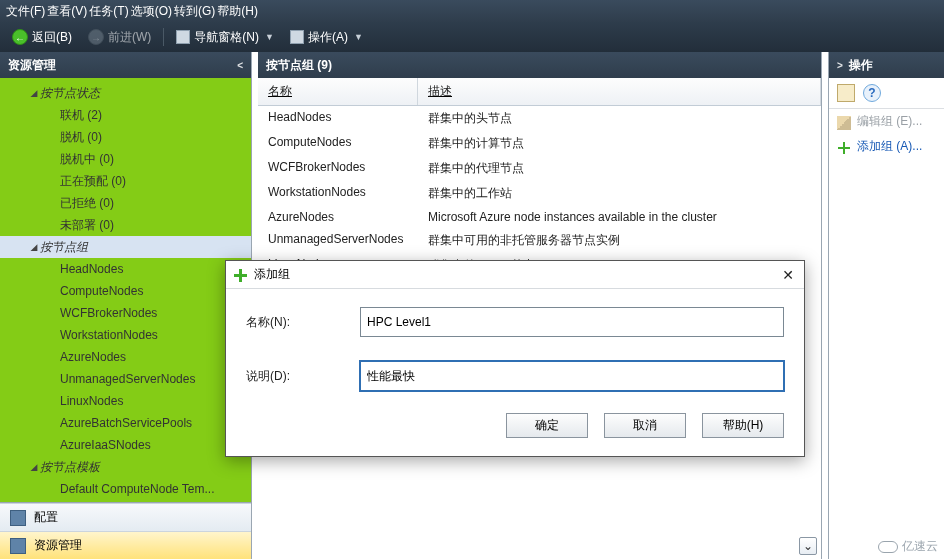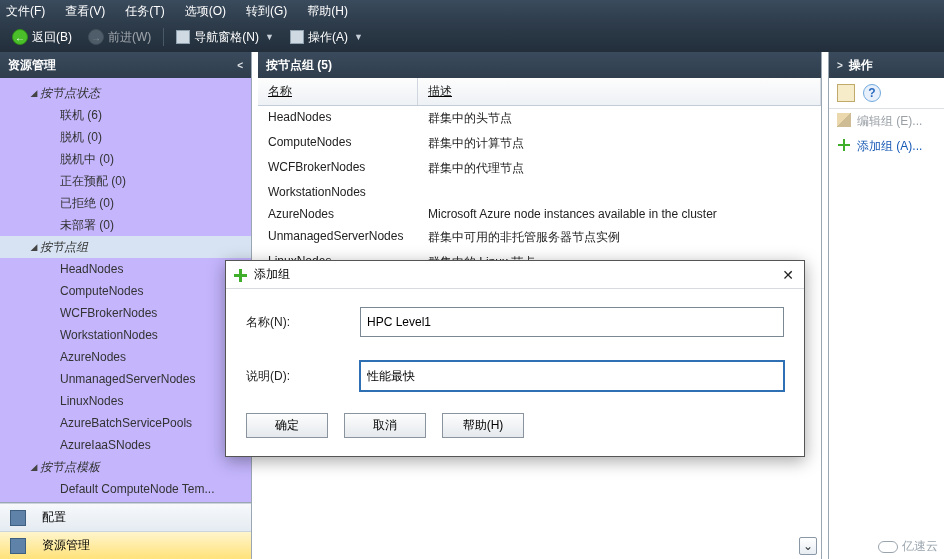--- a/index.html
+++ b/index.html
@@ -1,21 +1,21 @@
 <!DOCTYPE html>
 <html><head>
 <meta charset="utf-8">
 <style>
 * { margin: 0; padding: 0; box-sizing: border-box; font-family: "Microsoft YaHei", "Segoe UI", sans-serif; font-size: 12px; }
 html, body { width: 944px; height: 559px; overflow: hidden; background: #fff; }
 
 .app { display: flex; flex-direction: column; width: 100%; height: 100%; }
 
 
-.menubar { background: linear-gradient(#3a4b5d,#2f3d4c); color: #fff; display: flex; align-items: center; height: 22px; padding: 0 6px; gap: 20px; }
+.menubar { background: linear-gradient(#3a4b5d,#2f3d4c); color: #fff; display: flex; align-items: center; height: 22px; padding: 0 6px; gap: 2px; }
 .menubar span { cursor: default; }
 
 
 .toolbar { background: linear-gradient(#2e3d4c,#222e3a); height: 30px; display: flex; align-items: center; padding: 0 8px; gap: 8px; color: #fff; }
 .toolbar .tbtn { display: inline-flex; align-items: center; gap: 4px; cursor: pointer; padding: 2px 4px; border-radius: 2px; }
 .toolbar .tbtn.disabled { opacity: .55; cursor: default; }
 .toolbar .sep { width: 1px; height: 18px; background: #4a5966; }
 .icon-circle { width: 16px; height: 16px; border-radius: 50%; display: inline-flex; align-items: center; justify-content: center; font-size: 10px; font-weight: bold; }
 .ic-green { background: #4abf2a; color: #fff; border: 1px solid #2f8f18; }
 .ic-grey  { background: #6f7d89; color: #cfd6dc; border: 1px solid #55626d; }
@@ -25,51 +25,51 @@
 
 .body { flex: 1; display: grid; grid-template-columns: 252px 6px 1fr 6px 116px; grid-template-rows: 100%; overflow: hidden; }
 
 
 .panel-head { background: linear-gradient(#3a4b5d,#2f3d4c); color: #fff; height: 26px; display: flex; align-items: center; padding: 0 8px; font-weight: bold; }
 .panel-head .collapse { margin-left: auto; font-size: 10px; cursor: pointer; opacity: .85; }
 
 .vsplit { background: #fff; }
 
 
-.sidebar { display: flex; flex-direction: column; border-right: 1px solid #9aa6b2; background: #c4b5fd; }
+.sidebar { display: flex; flex-direction: column; border-right: 1px solid #9aa6b2; background: #84cc16; }
 .tree { flex: 1; overflow: auto; padding: 4px 0; }
 .tree-row { display: flex; align-items: center; height: 22px; padding-left: 8px; color: #333; cursor: default; white-space: nowrap; }
 .tree-row .tri { width: 12px; display: inline-block; text-align: center; font-size: 9px; color: #444; }
 .tree-row.group .lbl { font-weight: normal; font-style: italic; }
 .tree-row.selected { background: #d7e3f2; }
 .indent-1 { padding-left: 28px; }
 .indent-3 { padding-left: 60px; }
 
 .nav-bottom { border-top: 1px solid #9aa6b2; }
-.nav-btn { height: 28px; display: flex; align-items: center; gap: 16px; padding: 0 10px; background: linear-gradient(#f7f9fb,#e4ebf2); border-top: 1px solid #cbd4dd; cursor: pointer; }
+.nav-btn { height: 28px; display: flex; align-items: center; gap: 8px; padding: 0 10px; background: linear-gradient(#f7f9fb,#e4ebf2); border-top: 1px solid #cbd4dd; cursor: pointer; }
 .nav-btn.active { background: linear-gradient(#fff5cc,#ffe27a); }
 .nav-icon { width: 16px; height: 16px; background: #5f83a8; border: 1px solid #3e5f80; }
 
 
 .center { display: flex; flex-direction: column; border-right: 1px solid #9aa6b2; }
 .grid-head { display: grid; grid-template-columns: 160px 1fr; background: linear-gradient(#fdfdfd,#eef1f5); border-bottom: 1px solid #c2ccd6; text-decoration: underline; }
 .grid-head > div { padding: 5px 10px; border-right: 1px solid #d0d7de; color: #222; }
 .grid-body { overflow: auto; }
 .grid-row { display: grid; grid-template-columns: 160px 1fr; }
 .grid-row > div { padding: 4px 10px; color: #222; white-space: nowrap; }
 .center-rest { flex: 1; position: relative; background: #fff; }
 .drop-arrow { position: absolute; right: 4px; bottom: 4px; width: 18px; height: 18px; border: 1px solid #8a97a4; border-radius: 2px; background: linear-gradient(#fff,#e7edf3); display: flex; align-items: center; justify-content: center; font-size: 9px; color: #333; cursor: pointer; }
 
 
 .actions { display: flex; flex-direction: column; border-left: 1px solid #9aa6b2; }
 .actions .iconrow { display: flex; gap: 8px; padding: 6px 8px; border-bottom: 1px solid #dcdfe3; }
 .actions .iconrow .sq { width: 18px; height: 18px; border: 1px solid #bfa96b; background: #f7ecc9; }
 .actions .iconrow .help { width: 18px; height: 18px; border: 1px solid #6fa8dc; border-radius: 50%; background: #e8f1fb; color: #2a6bbf; font-weight: bold; display: flex; align-items: center; justify-content: center; }
 .action-section-title { padding: 6px 8px 4px 8px; color: #222; font-weight: bold; background: #f4f6f8; border-bottom: 1px solid #e3e7eb; }
-.action-item { display: flex; align-items: flex-start; gap: 6px; padding: 4px 8px; color: #1759b5; cursor: pointer; }
+.action-item { display: flex; align-items: flex-end; gap: 6px; padding: 4px 8px; color: #1759b5; cursor: pointer; }
 .action-item.disabled { color: #9aa0a6; cursor: default; }
 .action-item .aicon { width: 14px; height: 14px; display: inline-block; }
 .aicon.pencil { background: linear-gradient(135deg,#d8b25a 50%,#9e7a2a 50%); opacity: .5; }
 .aicon.delete { position: relative; }
 .aicon.delete::before, .aicon.delete::after { content: ""; position: absolute; left: 1px; top: 6px; width: 12px; height: 2px; background: #c24d4d; opacity: .5; }
 .aicon.delete::before { transform: rotate(45deg); }
 .aicon.delete::after  { transform: rotate(-45deg); }
 .aicon.plus { position: relative; background: #fff; }
 .aicon.plus::before, .aicon.plus::after { content: ""; position: absolute; background: #3fae2a; }
 .aicon.plus::before { left: 6px; top: 1px; width: 2px; height: 12px; }
@@ -80,21 +80,21 @@
 .dialog-title { height: 28px; display: flex; align-items: center; gap: 6px; padding: 0 6px; background: #fff; border-bottom: 1px solid #d7dbdf; }
 .dialog-title .tplus { width: 16px; height: 16px; position: relative; }
 .dialog-title .tplus::before, .dialog-title .tplus::after { content: ""; position: absolute; background: #3fae2a; }
 .dialog-title .tplus::before { left: 7px; top: 2px; width: 3px; height: 13px; }
 .dialog-title .tplus::after  { left: 2px; top: 7px; width: 13px; height: 3px; }
 .dialog-title .close { margin-left: auto; font-size: 14px; cursor: pointer; color: #222; padding: 0 4px; }
 .dialog-body { padding: 18px 20px 8px 20px; display: grid; grid-template-columns: 90px 1fr; row-gap: 14px; column-gap: 10px; align-items: center; gap: 24px; }
 .dialog-body label { color: #222; }
 .dialog-body input { height: 20px; border: 1px solid #7a8893; padding: 14px 6px; font-size: 12px; width: 100%; }
 .dialog-body input.focused { outline: 1px solid #2f6fb3; border-color: #2f6fb3; }
-.dialog-buttons { display: flex; justify-content: flex-start; gap: 16px; padding: 14px 20px 18px 20px; }
+.dialog-buttons { display: flex; justify-content: flex-end; gap: 16px; padding: 14px 20px 18px 36px; }
 .dbtn { width: 82px; height: 25px; background: linear-gradient(#fdfdfd,#e5e9ed); border: 1px solid #8a949e; cursor: pointer; }
 
 
 .watermark { position: absolute; right: 6px; bottom: 4px; font-size: 12px; color: #9aa4ad; display: flex; align-items: center; gap: 4px; z-index: 100; }
 .watermark .cloud { width: 20px; height: 12px; border: 1px solid #9aa4ad; border-radius: 8px; position: relative; }
 </style>
 </head>
 <body>
 
 <div class="app">
@@ -136,21 +136,21 @@
       <div class="panel-head">
         <span>资源管理</span>
         <span class="collapse">&lt;</span>
       </div>
       <div class="tree">
         <div class="tree-row indent-1 group">
             <span class="tri">◢</span>
             <span class="lbl">按节点状态</span>
           </div>
         <div class="tree-row indent-3">
-            <span class="lbl">联机 (6)</span>
+            <span class="lbl">联机 (2)</span>
           </div>
         <div class="tree-row indent-3">
             <span class="lbl">脱机 (0)</span>
           </div>
         <div class="tree-row indent-3">
             <span class="lbl">脱机中 (0)</span>
           </div>
         <div class="tree-row indent-3">
             <span class="lbl">正在预配 (0)</span>
           </div>
@@ -208,41 +208,42 @@
           <span class="nav-icon"></span>
           <span>资源管理</span>
         </div>
       </div>
     </div>
 
     <div class="vsplit"></div>
 
     <div class="center">
       <div class="panel-head">
-        <span>按节点组 (5)</span>
+        <span>按节点组 (9)</span>
       </div>
       <div class="grid-head">
         <div>名称</div>
         <div>描述</div>
       </div>
       <div class="grid-body">
         <div class="grid-row">
             <div>HeadNodes</div>
             <div>群集中的头节点</div>
           </div>
         <div class="grid-row">
             <div>ComputeNodes</div>
             <div>群集中的计算节点</div>
           </div>
         <div class="grid-row">
             <div>WCFBrokerNodes</div>
             <div>群集中的代理节点</div>
           </div>
         <div class="grid-row">
             <div>WorkstationNodes</div>
+            <div>群集中的工作站</div>
           </div>
         <div class="grid-row">
             <div>AzureNodes</div>
             <div>Microsoft Azure node instances available in the cluster</div>
           </div>
         <div class="grid-row">
             <div>UnmanagedServerNodes</div>
             <div>群集中可用的非托管服务器节点实例</div>
           </div>
         <div class="grid-row">

